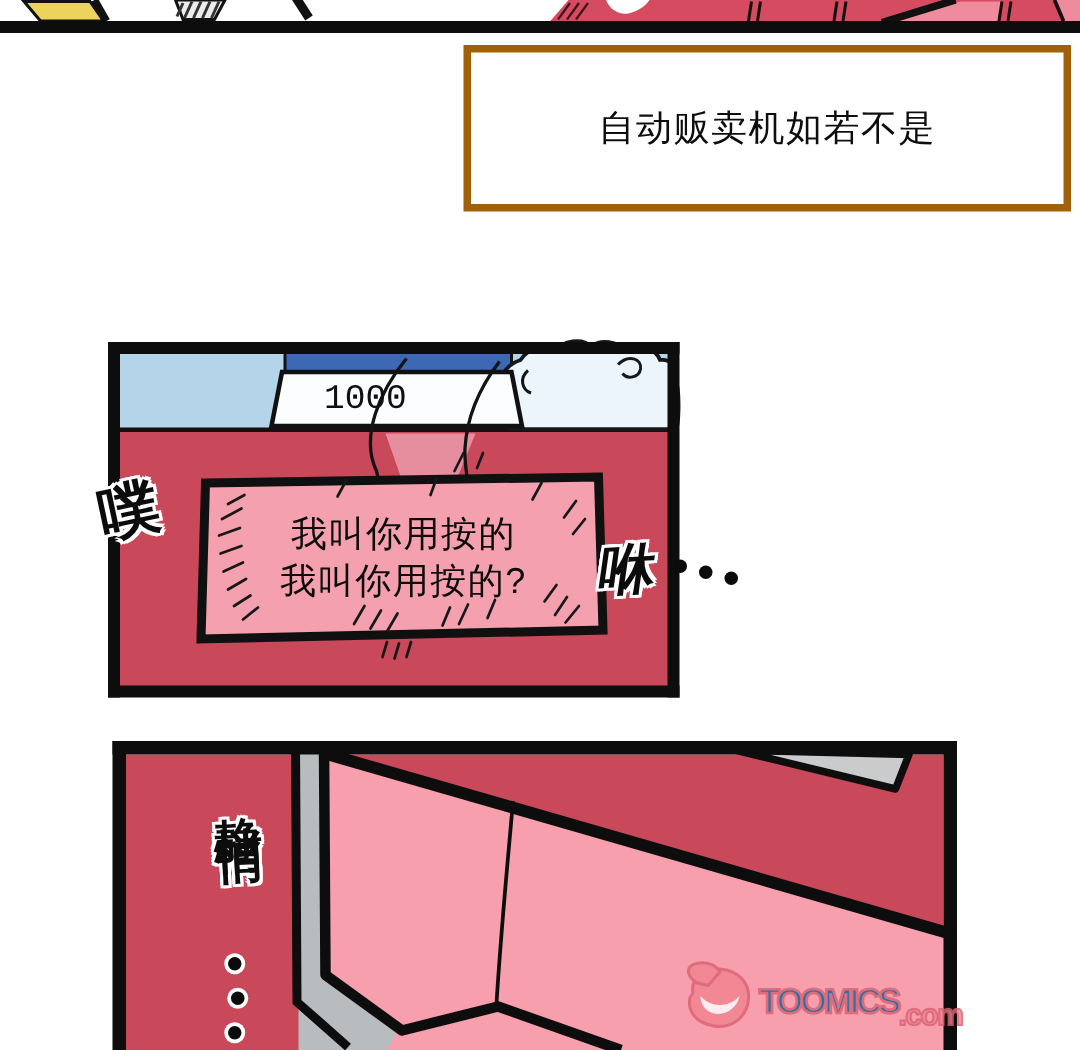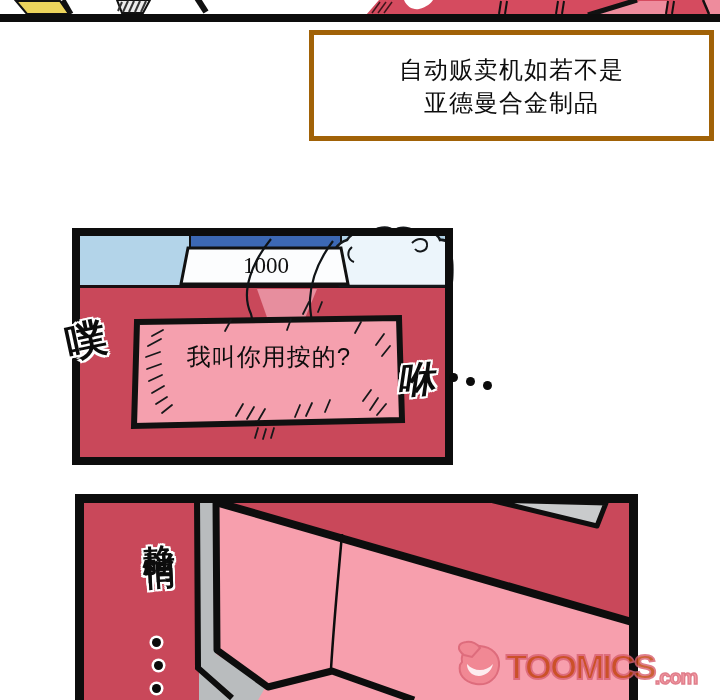--- a/index.html
+++ b/index.html
@@ -9,22 +9,22 @@
   .txt{position:absolute;z-index:2;color:#0d0d0d;}
 
   
   .notice{position:absolute;left:309px;top:30px;width:395px;height:101px;
           background:#ffffff;border:5px solid #a16207;z-index:2;
           display:flex;flex-direction:column;justify-content:center;align-items:center;}
   .notice div{font-size:24px;line-height:33px;font-weight:500;letter-spacing:1px;
           color:#0d0d0d;text-align:center;}
 
   
-  .price{left:216px;top:253px;width:100px;text-align:center;
-         font-family:Liberation Serif, serif;font-size:23px;color:#101010;}
+  .price{left:216px;top:253px;width:100px;
+         font-family:Liberation Mono, monospace;font-size:23px;color:#101010;}
   .sign-text{left:137px;top:341px;width:264px;text-align:center;
          font-size:24px;line-height:31px;font-weight:500;letter-spacing:1px;color:#0c0c0c;}
   .outline-w{text-shadow:-2px 0 0 #fff,2px 0 0 #fff,0 -2px 0 #fff,0 2px 0 #fff,
          -2px -2px 0 #fff,2px 2px 0 #fff,-2px 2px 0 #fff,2px -2px 0 #fff;}
   .sfx{font-weight:bold;color:#0b0b0b;}
   .sfx-puff{left:66px;top:313px;font-size:40px;transform:rotate(-12deg);}
   .sfx-whoosh{left:400px;top:355px;font-size:37px;transform:skewX(-12deg) rotate(-4deg);}
   .hdots{left:449px;top:373px;display:flex;}
   .hdots span{width:9px;height:9px;border-radius:50%;background:#0b0b0b;margin-right:8px;}
   .hdots span:nth-child(2){transform:translateY(4px);}
@@ -34,21 +34,21 @@
   .sfx-quiet{left:136px;top:520px;font-size:31px;font-weight:bold;
              writing-mode:vertical-rl;letter-spacing:7px;transform:rotate(-3deg);}
   .vdots{left:152px;top:638px;display:flex;flex-direction:column;}
   .vdots span{width:9px;height:9px;border-radius:50%;background:#0b0b0b;
               box-shadow:0 0 0 2.5px #ffffff;margin-bottom:14px;}
   .vdots span:nth-child(2){transform:translateX(2px);}
 
   
   .watermark{position:absolute;left:452px;top:640px;z-index:3;display:flex;align-items:center;
              opacity:.82;}
-  .wm-brand{font-size:35px;font-weight:900;letter-spacing:-2px;color:#c2410c;
+  .wm-brand{font-size:23px;font-weight:900;letter-spacing:-2px;color:#0369a1;
             -webkit-text-stroke:1.8px #d96272;}
   .wm-tld{font-size:20px;font-weight:900;letter-spacing:-1px;color:#f0838f;
           -webkit-text-stroke:1.4px #d96272;align-self:flex-end;margin-bottom:5px;}
 </style>
 </head>
 <body>
 
 <div class="page">
 
   <svg class="art" width="720" height="700" viewBox="0 0 720 700">
@@ -152,25 +152,25 @@
       <polyline points="197,498 198,668 232,698" fill="none" stroke="#0d0d0d" stroke-width="6"></polyline>
       <polyline points="216,498 217,650 268,687 332,671 414,700" fill="none" stroke="#0d0d0d" stroke-width="7" stroke-linejoin="round"></polyline>
       <rect x="75" y="494" width="563" height="9" fill="#0d0d0d"></rect>
       <rect x="75" y="494" width="9" height="206" fill="#0d0d0d"></rect>
       <rect x="629" y="494" width="9" height="206" fill="#0d0d0d"></rect>
     </g>
   </svg>
 
   <div class="notice">
     <div>自动贩卖机如若不是</div>
-    <div>亚德曼合金制品</div>
   </div>
 
   <div class="txt price">1000</div>
   <div class="txt sign-text">
+    <div>我叫你用按的</div>
     <div>我叫你用按的?</div>
   </div>
   <div class="txt sfx sfx-puff outline-w">噗</div>
   <div class="txt sfx sfx-whoosh outline-w">咻</div>
   <div class="txt hdots" aria-label="···">
     <span></span>
       <span></span>
       <span></span>
   </div>
 

